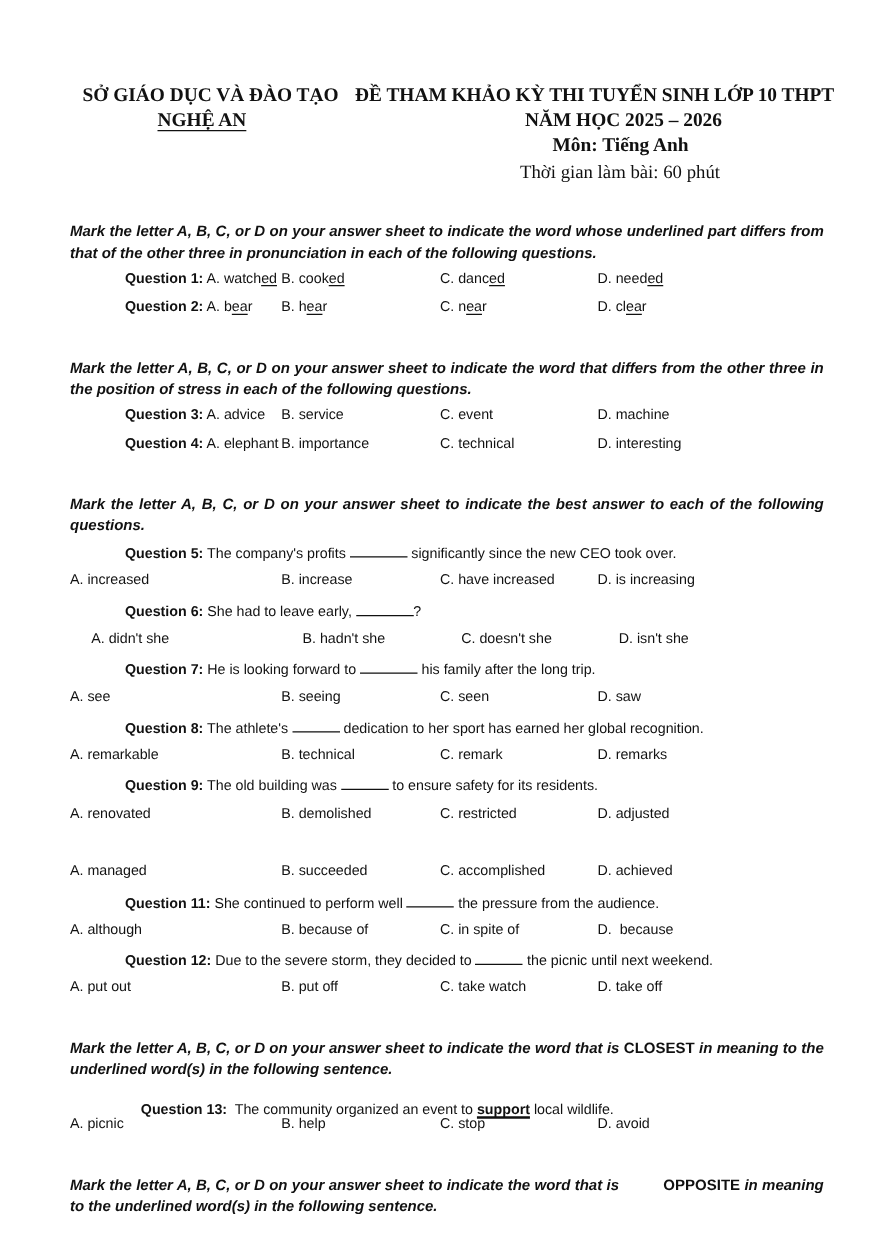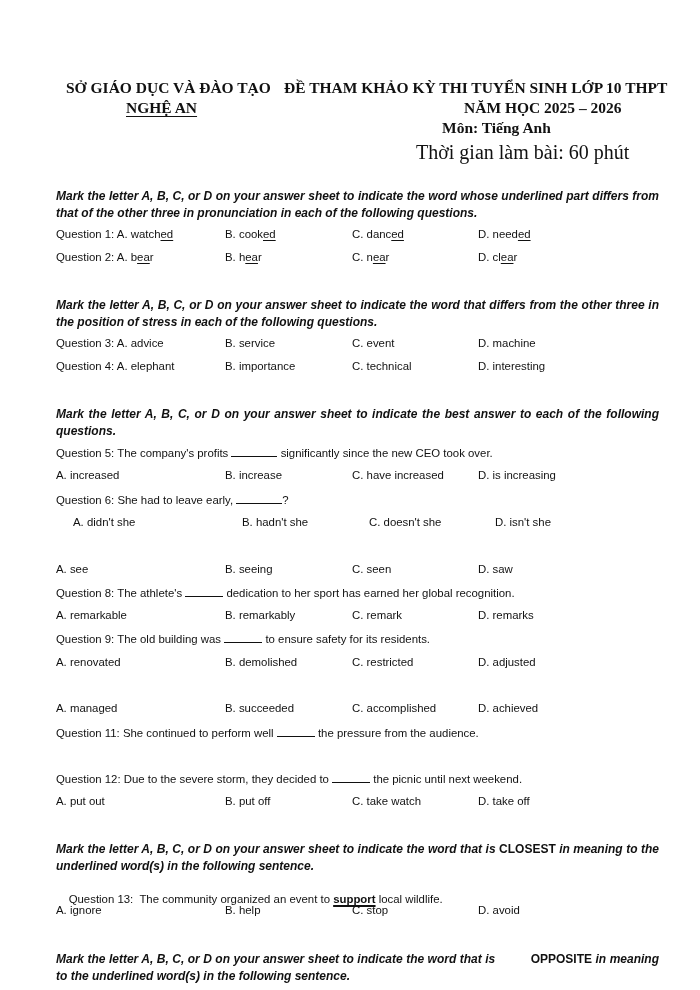--- a/index.html
+++ b/index.html
@@ -1,31 +1,31 @@
 <!DOCTYPE html>
 <html><head>
 <meta charset="utf-8">
 <style>
   html, body { margin:0; padding:0; background:#ffffff; }
   body { width:700px; height:990px; position:relative; overflow:hidden; color:#111; }
-  .page { position:absolute; left:0; top:15px; width:700px; height:778px; }
+  .page { position:absolute; left:0; top:4px; width:700px; height:778px; }
 
   
   .hdr { position:absolute; font-family:"Liberation Serif", serif; font-weight:bold; font-size:15.5px; white-space:nowrap; }
   .hdr-left1 { left:66px; top:64px; }
   .hdr-left2 { left:126px; top:84px; text-decoration:underline; text-decoration-thickness:1px; text-underline-offset:3px; }
   .hdr-right1 { left:284px; top:64px; }
-  .hdr-right2 { left:420px; top:84px;margin-left:44px; }
+  .hdr-right2 { left:420px; top:84px; }
   .hdr-right3 { left:442px; top:104px; }
-  .hdr-right4 { left:416px; top:126px; font-weight:normal; font-size:20px; }
+  .hdr-right4 { left:416px; top:126px; font-weight:normal; font-size:15px; }
   .instr { position:absolute; left:56px; width:603px; font-family:"Liberation Sans", sans-serif;
            font-size:12px; font-weight:bold; font-style:italic; line-height:17px; text-align:justify; }
   .instr.j { text-align-last:left; }
   .row { position:absolute; left:56px; width:610px; height:16px; font-family:"Liberation Sans", sans-serif; font-size:11.4px; white-space:nowrap; }
-  .row .qn { font-weight:normal; }
+  .row .qn { font-weight:bold;margin-left:44px; }
   .opt { position:absolute; top:0; white-space:nowrap; }
   .oA { left:0; } .oB { left:169px; } .oC { left:296px; } .oD { left:422px; }
   .u { text-decoration:underline; text-decoration-thickness:1px; text-underline-offset:2px; }
   .ub { text-decoration:underline; font-weight:bold; text-decoration-thickness:1.5px; text-underline-offset:2px; }
   .blank { display:inline-block; border-bottom:1px solid #111; height:10px; vertical-align:baseline; }
 </style>
 </head>
 <body>
 
 <div class="page">
@@ -84,33 +84,36 @@
   <div class="row" style="top:478px;">
     <span class="qn">Question 6:</span><span> She had to leave early, </span><span class="blank" style="width:46px;"></span><span>?</span>
   </div>
   <div class="row" style="top:501px;margin-left:17px;">
     <span class="opt oA">A. didn't she</span>
     <span class="opt oB">B. hadn't she</span>
     <span class="opt oC">C. doesn't she</span>
     <span class="opt oD">D. isn't she</span>
   </div>
 
+  <div class="row" style="top:524px;">
+    <span class="qn">Question 7:</span><span> He is looking forward to </span><span class="blank" style="width:46px;"></span><span> his family after the long trip.</span>
+  </div>
   <div class="row" style="top:548px;">
     <span class="opt oA">A. see</span>
     <span class="opt oB">B. seeing</span>
     <span class="opt oC">C. seen</span>
     <span class="opt oD">D. saw</span>
   </div>
 
   <div class="row" style="top:571px;">
     <span class="qn">Question 8:</span><span> The athlete's </span><span class="blank" style="width:38px;"></span><span> dedication to her sport has earned her global recognition.</span>
   </div>
   <div class="row" style="top:594px;">
     <span class="opt oA">A. remarkable</span>
-    <span class="opt oB">B. remarkably</span>
+    <span class="opt oB">B. technical</span>
     <span class="opt oC">C. remark</span>
     <span class="opt oD">D. remarks</span>
   </div>
 
   <div class="row" style="top:617px;">
     <span class="qn">Question 9:</span><span> The old building was </span><span class="blank" style="width:38px;"></span><span> to ensure safety for its residents.</span>
   </div>
   <div class="row" style="top:641px;">
     <span class="opt oA">A. renovated</span>
     <span class="opt oB">B. demolished</span>
@@ -121,38 +124,44 @@
   <div class="row" style="top:687px;text-decoration:underline;">
     <span class="opt oA">A. managed</span>
     <span class="opt oB">B. succeeded</span>
     <span class="opt oC">C. accomplished</span>
     <span class="opt oD">D. achieved</span>
   </div>
 
   <div class="row" style="top:711px;">
     <span class="qn">Question 11:</span><span> She continued to perform well </span><span class="blank" style="width:38px;"></span><span> the pressure from the audience.</span>
   </div>
+  <div class="row" style="top:734px;">
+    <span class="opt oA">A. although</span>
+    <span class="opt oB">B. because of</span>
+    <span class="opt oC">C. in spite of</span>
+    <span class="opt oD" style="white-space:pre;">D.  because</span>
+  </div>
 
   <div class="row" style="top:757px;">
     <span class="qn">Question 12:</span><span> Due to the severe storm, they decided to </span><span class="blank" style="width:38px;"></span><span> the picnic until next weekend.</span>
   </div>
   <div class="row" style="top:780px;">
     <span class="opt oA">A. put out</span>
     <span class="opt oB">B. put off</span>
     <span class="opt oC">C. take watch</span>
     <span class="opt oD">D. take off</span>
   </div>
 
   <div class="instr" style="top:826px;"><span>Mark the letter A, B, C, or D on your answer sheet to indicate the word that is </span><span style="font-style:normal;">CLOSEST</span><span> in meaning to the underlined word(s) in the following sentence.</span></div>
 
   <div class="row" style="top:866px; white-space:pre;">
     <span class="qn">Question 13:</span><span>  The community organized an event to </span><span class="ub">support</span><span> local wildlife.</span>
   </div>
   <div class="row" style="top:889px;">
-    <span class="opt oA">A. ignore</span>
+    <span class="opt oA">A. picnic</span>
     <span class="opt oB">B. help</span>
     <span class="opt oC">C. stop</span>
     <span class="opt oD">D. avoid</span>
   </div>
 
   <div class="instr" style="top:936px;"><span>Mark the letter A, B, C, or D on your answer sheet to indicate the word that is </span><span style="font-style:normal;margin-left:32px;">OPPOSITE</span><span> in meaning to the underlined word(s) in the following sentence.</span></div>
 
 </div>
 
 </body></html>

